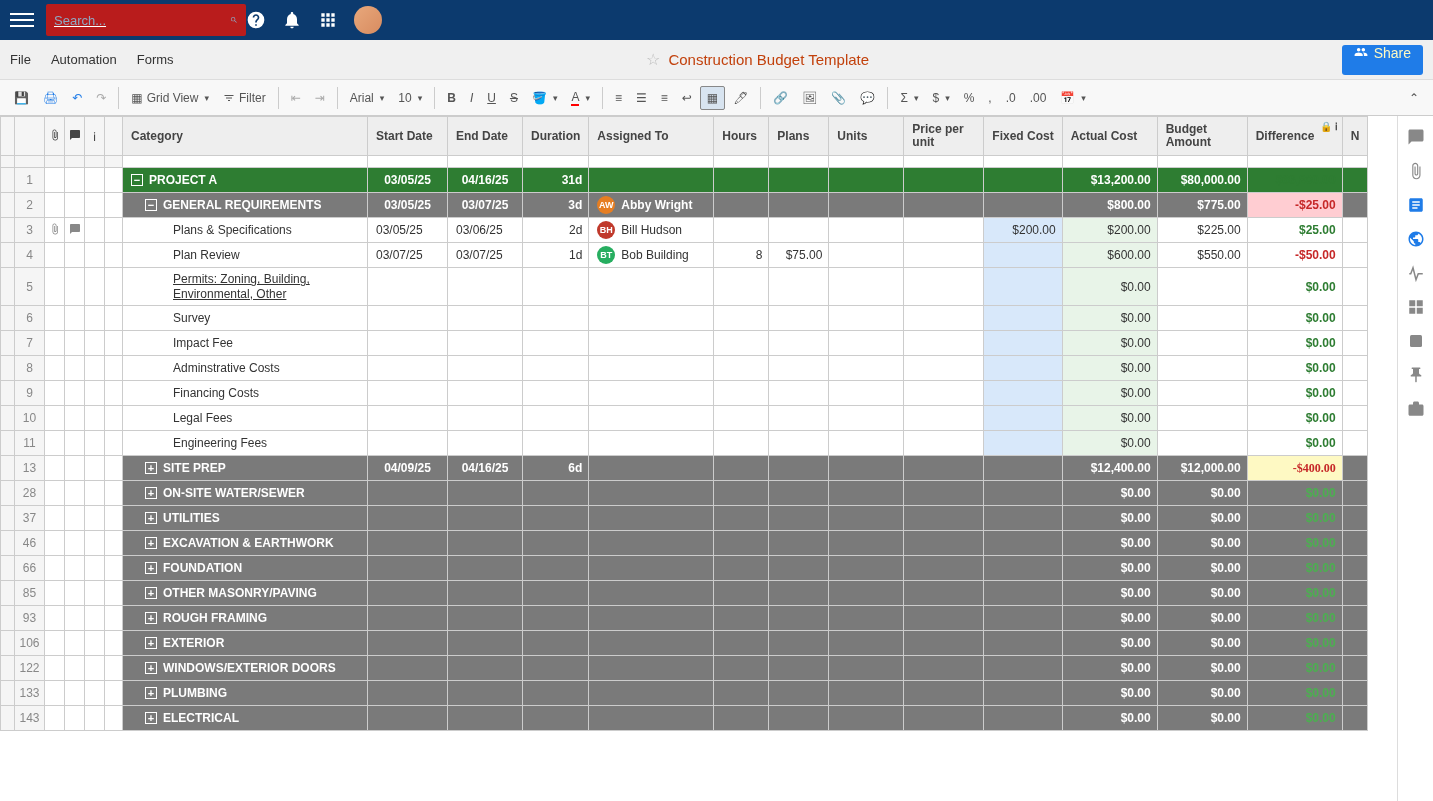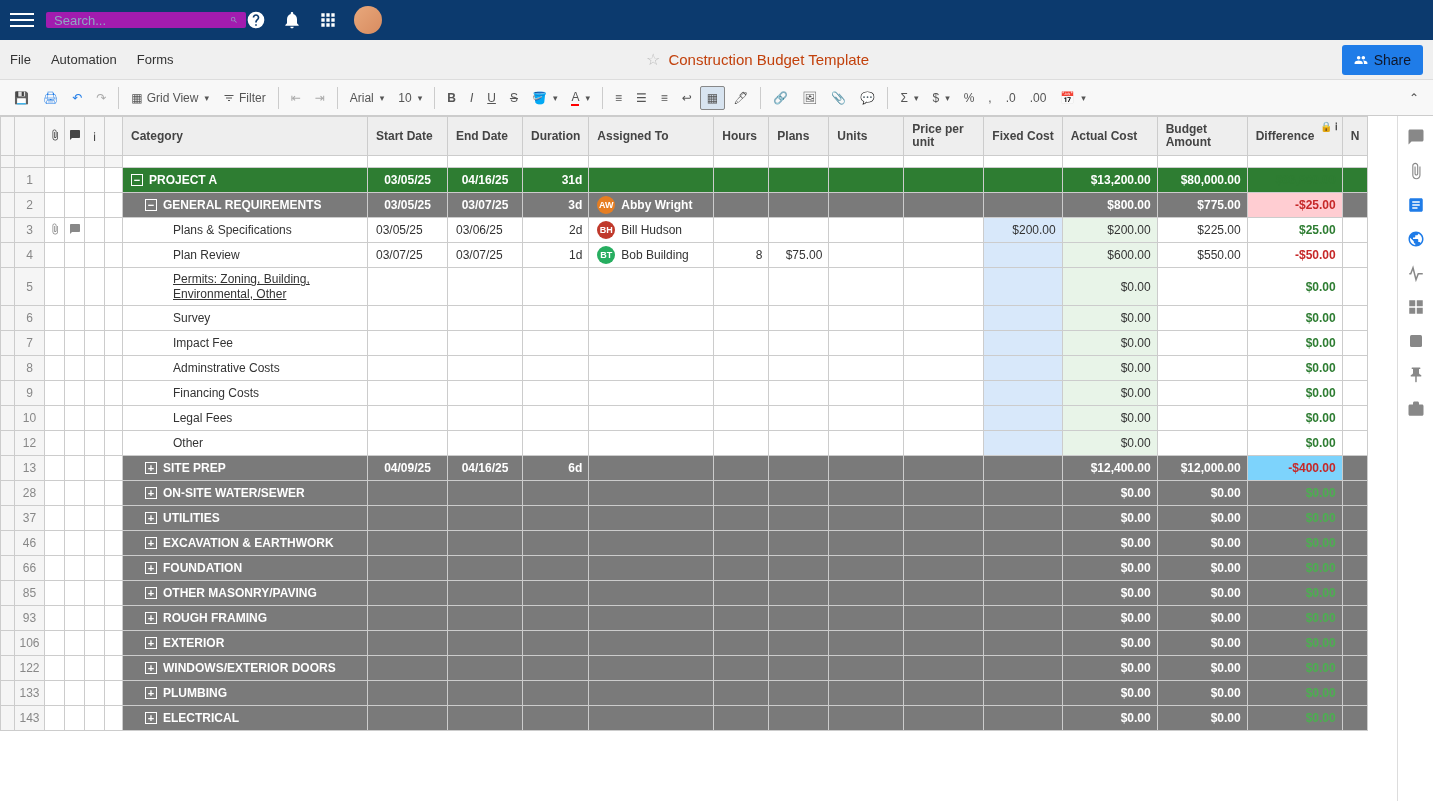--- a/index.html
+++ b/index.html
@@ -1,36 +1,36 @@
 <!DOCTYPE html>
 <html><head>
 <meta charset="utf-8">
 <style>
 * { box-sizing: border-box; margin: 0; padding: 0; }
 body { font-family: Arial, sans-serif; font-size: 13px; color: #333; background: #fff; overflow: hidden; }
 
 .topbar { background: #0c3a6e; height: 40px; display: flex; align-items: center; padding: 0 10px; color: #fff; }
 .hamburger { width: 24px; height: 24px; display: flex; flex-direction: column; justify-content: center; gap: 4px; cursor: pointer; margin-right: 12px; }
 .hamburger span { height: 2px; background: #fff; }
-.searchbox { display: flex; align-items: center; background: #a21caf; border-radius: 2px; height: 16px; width: 200px; padding: 0 8px; }
+.searchbox { display: flex; align-items: center; background: #b91c1c; border-radius: 2px; height: 32px; width: 200px; padding: 0 8px; text-decoration: underline; }
 .searchbox input { background: transparent; border: none; color: #fff; flex: 1; outline: none; font-size: 13px; }
 .searchbox input::placeholder { color: #8fa8c2; }
 .brand { flex: 1; text-align: center; font-size: 20px; font-weight: 500; letter-spacing: 0.5px; }
 .brand strong { font-weight: 700; }
 .topicons { display: flex; align-items: center; gap: 16px; }
 .topicons .icon { width: 20px; height: 20px; cursor: pointer; }
 .avatar { width: 28px; height: 28px; border-radius: 50%; background: linear-gradient(135deg,#e8a87c,#d88c60); }
 
 .menubar { background: #f0f0f0; height: 40px; display: flex; align-items: center; padding: 0 10px; border-bottom: 1px solid #ddd; }
 .menubar .menus { display: flex; gap: 20px; }
 .menubar .menus span { cursor: pointer; }
 .menubar .title-wrap { flex: 1; display: flex; align-items: center; justify-content: center; gap: 8px; }
 .menubar .title { font-size: 15px; color: #c2410c; }
 .star { color: #bbb; font-size: 16px; }
-.share-btn { background: #1f7ce8; color: #0f172a; border: none; height: 30px; padding: 0 12px; border-radius: 3px; font-size: 14px; cursor: pointer; display: flex; align-items: center; gap: 6px; }
+.share-btn { background: #1f7ce8; color: #fef9c3; border: none; height: 30px; padding: 0 12px; border-radius: 3px; font-size: 14px; cursor: pointer; display: flex; align-items: flex-start; gap: 6px; }
 
 .toolbar { background: #f8f8f8; height: 36px; display: flex; align-items: center; padding: 0 8px; border-bottom: 1px solid #ccc; gap: 2px; }
 .tbbtn { padding: 4px 6px; cursor: pointer; color: #555; display: inline-flex; align-items: center; gap: 4px; font-size: 12px; border-radius: 2px; }
 .tbbtn.active { background: #d8e4f0; border: 1px solid #888; }
 .tbsep { width: 1px; height: 22px; background: #ccc; margin: 0 4px; }
 .tbbtn .dd { font-size: 9px; margin-left: 2px; }
 .collapse { margin-left: auto; }
 
 .main { display: flex; height: calc(100vh - 116px); }
 .sheet-area { flex: 1; overflow: auto; position: relative; }
@@ -497,26 +497,26 @@
             <td class="data"></td>
             <td class="data"></td>
             <td class="data num fc-cell"></td>
             <td class="data num ac-cell">$0.00</td>
             <td class="data num"></td>
             <td class="data num diff"><span class="diff-pos">$0.00</span></td>
             <td class="data"></td>
           </tr>
           <tr class="row-white">
             <td class="rownum"></td>
-            <td class="rownum">12</td>
-            <td class="iconcol"></td>
-            <td class="iconcol"></td>
-            <td class="iconcol"></td>
-            <td class="iconcol"></td>
-            <td class="data txt indent2">Other</td>
+            <td class="rownum">11</td>
+            <td class="iconcol"></td>
+            <td class="iconcol"></td>
+            <td class="iconcol"></td>
+            <td class="iconcol"></td>
+            <td class="data txt indent2">Engineering Fees</td>
             <td class="data txt"></td>
             <td class="data txt"></td>
             <td class="data num"></td>
             <td class="data txt"></td>
             <td class="data num"></td>
             <td class="data num"></td>
             <td class="data"></td>
             <td class="data"></td>
             <td class="data num fc-cell"></td>
             <td class="data num ac-cell">$0.00</td>
@@ -536,21 +536,21 @@
             <td class="data ctr">04/16/25</td>
             <td class="data num">6d</td>
             <td class="data txt"></td>
             <td class="data num"></td>
             <td class="data num"></td>
             <td class="data"></td>
             <td class="data"></td>
             <td class="data num"></td>
             <td class="data num">$12,400.00</td>
             <td class="data num">$12,000.00</td>
-            <td class="data num diff" style="background: #7dd3fc; color: rgb(198, 40, 40);"><span class="diff-neg">-$400.00</span></td>
+            <td class="data num diff" style="background: #fef9c3; color: rgb(198, 40, 40); font-family: Liberation Serif, serif;"><span class="diff-neg">-$400.00</span></td>
             <td class="data"></td>
           </tr>
           <tr class="row-gray">
             <td class="rownum"></td>
             <td class="rownum">28</td>
             <td class="iconcol"></td>
             <td class="iconcol"></td>
             <td class="iconcol"></td>
             <td class="iconcol"></td>
             <td class="data txt indent1"><span class="expander">+</span>ON-SITE WATER/SEWER</td>

